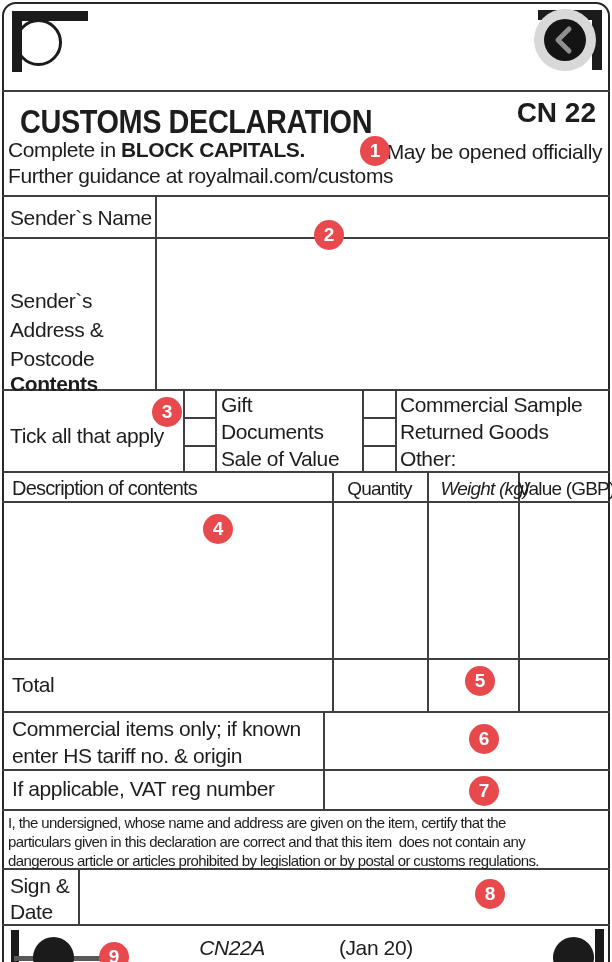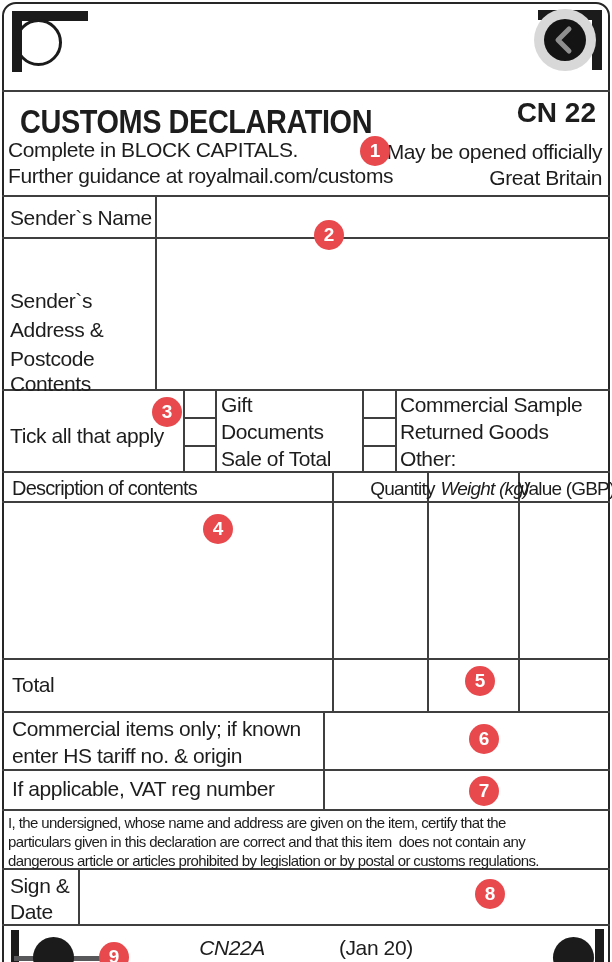--- a/index.html
+++ b/index.html
@@ -5,21 +5,21 @@
   html,body{margin:0;padding:0;background:#fff;}
   .page{position:relative;width:612px;height:962px;overflow:hidden;background:#fff;
         font-family:"Liberation Sans","DejaVu Sans",sans-serif;color:#1d1d1d;}
   .card{position:absolute;left:2px;top:2px;width:604px;height:978px;
         border:2px solid #262626;border-radius:14px;background:#fff;}
   .hline{position:absolute;height:2px;background:#3f3f3f;}
   .vline{position:absolute;width:2px;background:#3f3f3f;}
   .bar{position:absolute;background:#1b1b1b;}
   .txt{position:absolute;white-space:nowrap;letter-spacing:-0.4px;font-size:21px;}
   .wrap{white-space:normal;}
-  .b{font-weight:normal;}
+  .b{font-weight:bold;}
   .title{position:absolute;left:20px;top:102px;font-size:34px;font-weight:bold;
          letter-spacing:-0.5px;transform:scaleX(0.85);transform-origin:left top;}
   .cn22{position:absolute;right:16px;top:97px;font-size:28px;font-weight:bold;letter-spacing:0;}
   .rt{right:10px;text-align:right;}
   .badge{position:absolute;width:30px;height:30px;border-radius:50%;background:#e8494d;
          color:#fff;font-size:19px;font-weight:bold;display:flex;align-items:center;
          justify-content:center;letter-spacing:0;}
   .th{font-size:19px;letter-spacing:-0.8px;position:absolute;white-space:nowrap;}
   .thc{text-align:center;}
   .decl{position:absolute;left:8px;font-size:15px;letter-spacing:-0.6px;white-space:pre;}
@@ -76,44 +76,43 @@
   <div class="vline" style="left:427px;top:471px;height:242px;"></div>
   <div class="vline" style="left:518px;top:471px;height:242px;"></div>
   <div class="vline" style="left:323px;top:711px;height:100px;"></div>
   <div class="vline" style="left:78px;top:868px;height:58px;"></div>
 
   <div class="title">CUSTOMS DECLARATION</div>
   <div class="cn22">CN 22</div>
   <div class="txt" style="left:8px;top:138px;"><span>Complete in </span><span class="b">BLOCK CAPITALS.</span></div>
   <div class="txt rt" style="top:140px;">May be opened officially</div>
   <div class="txt" style="left:8px;top:164px;">Further guidance at royalmail.com/customs</div>
-  <div class="txt rt" style="top:166px;">Great Britain</div>
 
   <div class="txt wrap" style="left:10px;top:286px;width:106px;line-height:29px;">Sender`s Address &amp; Postcode</div>
   <div class="txt" style="left:10px;top:206px;">Sender`s Name</div>
   <div class="field" style="left:158px;top:197px;width:450px;height:38px;"></div>
   <div class="field" style="left:158px;top:240px;width:450px;height:147px;"></div>
 
   <div class="txt b" style="left:10px;top:372px;">Contents</div>
   <div class="txt" style="left:10px;top:424px;">Tick all that apply</div>
   <div class="field" style="left:185px;top:391px;width:29px;height:25px;"></div>
   <div class="field" style="left:185px;top:419px;width:29px;height:25px;"></div>
   <div class="field" style="left:185px;top:447px;width:29px;height:23px;"></div>
   <div class="field" style="left:364px;top:391px;width:30px;height:25px;"></div>
   <div class="field" style="left:364px;top:419px;width:30px;height:25px;"></div>
   <div class="field" style="left:364px;top:447px;width:30px;height:23px;"></div>
   <div class="txt" style="left:221px;top:393px;">Gift</div>
   <div class="txt" style="left:221px;top:420px;">Documents</div>
-  <div class="txt" style="left:221px;top:447px;">Sale of Total</div>
+  <div class="txt" style="left:221px;top:447px;">Sale of Value</div>
   <div class="txt" style="left:400px;top:393px;">Commercial Sample</div>
   <div class="txt" style="left:400px;top:420px;">Returned Goods</div>
   <div class="txt" style="left:400px;top:447px;">Other:</div>
 
   <div class="th" style="left:12px;top:477px;font-size:20px;">Description of contents</div>
-  <div class="th thc" style="left:332px;top:478px;width:95px;padding-left:23px;">Quantity</div>
+  <div class="th thc" style="left:332px;top:478px;width:95px;">Quantity</div>
   <div class="th thc" style="left:428px;top:478px;width:113px;font-style:italic;">Weight (kg)</div>
   <div class="th thc" style="left:518px;top:478px;width:92px;">Value (GBP)</div>
   <div class="field" style="left:4px;top:503px;width:326px;height:153px;"></div>
   <div class="field" style="left:334px;top:503px;width:91px;height:153px;"></div>
   <div class="field" style="left:429px;top:503px;width:87px;height:153px;"></div>
   <div class="field" style="left:520px;top:503px;width:88px;height:153px;"></div>
   <div class="txt" style="left:12px;top:673px;">Total</div>
   <div class="field" style="left:334px;top:660px;width:91px;height:49px;"></div>
   <div class="field" style="left:429px;top:660px;width:87px;height:49px;"></div>
   <div class="field" style="left:520px;top:660px;width:88px;height:49px;"></div>

